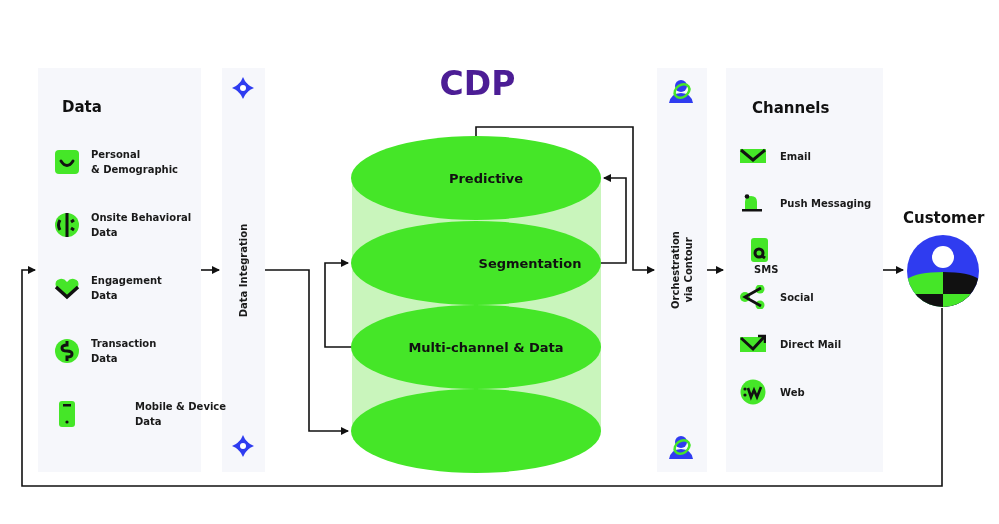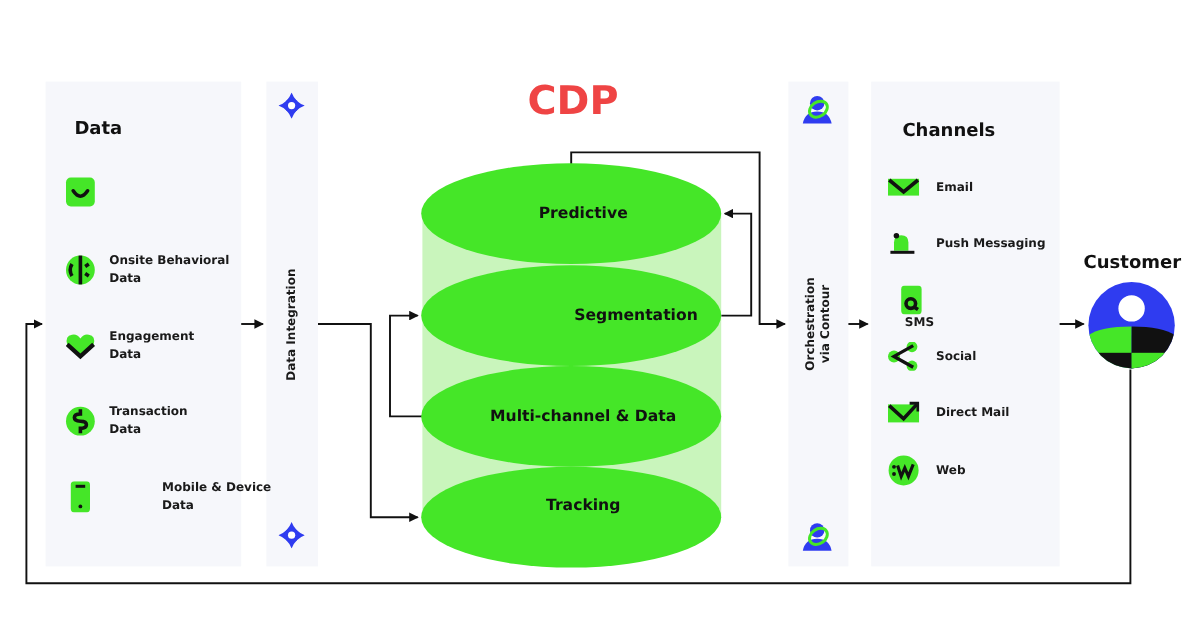--- a/index.html
+++ b/index.html
@@ -4,21 +4,21 @@
 <style>
   html, body { margin:0; padding:0; background:#ffffff; }
   body { width:999px; height:524px; position:relative; overflow:hidden; font-family:"DejaVu Sans", sans-serif; color:#111; }
   .panel { position:absolute; background:#f6f7fb; }
   .abs { position:absolute; }
   .title { font-weight:bold; font-size:15px; color:#111; }
   .item { position:absolute; display:flex; align-items:center; }
   .item-label { font-size:10px; font-weight:bold; line-height:15px; color:#1a1a1a; }
   .vlabel { position:absolute; transform:rotate(-90deg); transform-origin:center; font-size:10px; font-weight:bold; white-space:nowrap; text-align:center; line-height:13px; color:#1a1a1a; }
   .cyl-text { position:absolute; width:270px; text-align:center; font-size:13px; font-weight:bold; color:#111; line-height:19px; }
-  #cdp-title { position:absolute; left:400px; top:64px; width:155px; text-align:center; font-size:33px; font-weight:bold; color:#ef4444; }
+  #cdp-title { position:absolute; left:400px; top:64px; width:155px; text-align:center; font-size:33px; font-weight:bold; color:#4c1d95; }
   svg.lines { position:absolute; left:0; top:0; }
 </style>
 </head>
 <body>
 
 <div class="panel" style="left:38px;top:68px;width:163px;height:404px;"></div>
 <div class="panel" style="left:222px;top:68px;width:43px;height:404px;"></div>
 <div class="panel" style="left:657px;top:68px;width:50px;height:404px;"></div>
 <div class="panel" style="left:726px;top:68px;width:157px;height:404px;"></div>
 
@@ -48,20 +48,24 @@
   </g>
 </svg>
 
 <div class="abs title" style="left:62px;top:98px;">Data</div>
 
 <div class="item" style="left:54px;top:147px;">
   <svg width="26" height="26">
       <rect x="1" y="1" width="24" height="24" rx="4" fill="#45e628"></rect>
       <path d="M7,12 Q13,21 19,12" stroke="#111" stroke-width="3" fill="none" stroke-linecap="round"></path>
     </svg>
+  <div style="margin-left:11px;">
+      <div class="item-label">Personal</div>
+      <div class="item-label">&amp; Demographic</div>
+    </div>
 </div>
 
 <div class="item" style="left:54px;top:210px;">
   <svg width="26" height="26">
       <circle cx="13" cy="13" r="12" fill="#45e628"></circle>
       <rect x="11.5" y="1" width="3" height="24" fill="#111"></rect>
       <path d="M6,8 Q3,13 6,18" stroke="#111" stroke-width="3" fill="none"></path>
       <path d="M20,8 L17,10 M20,18 L17,16" stroke="#111" stroke-width="3"></path>
     </svg>
   <div style="margin-left:11px;">
@@ -121,21 +125,20 @@
   <rect x="352" y="178" width="249" height="252" fill="#c9f5bc"></rect>
   <ellipse cx="476" cy="178" rx="125" ry="42" fill="#45e628"></ellipse>
   <ellipse cx="476" cy="263" rx="125" ry="42" fill="#45e628"></ellipse>
   <ellipse cx="476" cy="347" rx="125" ry="42" fill="#45e628"></ellipse>
   <ellipse cx="476" cy="431" rx="125" ry="42" fill="#45e628"></ellipse>
 </svg>
 <div class="cyl-text" style="left:351px;top:169px;"><span>Predictive</span></div>
 <div class="cyl-text" style="left:351px;top:254px;padding-left:44px;"><span>Segmentation</span></div>
 <div class="cyl-text" style="left:351px;top:338px;"><span>Multi-channel &amp; Data</span></div>
 <div class="cyl-text" style="left:351px;top:412px;">
-    <div>Tracking</div>
   </div>
 
 <svg class="abs" width="26" height="26" style="left:668px;top:78px;">
     <path d="M1,25 Q3,15 13,15 Q23,15 25,25 Z" fill="#2f3cf0"></path>
     <circle cx="13" cy="8" r="6" fill="#2f3cf0"></circle>
     <ellipse cx="14" cy="13" rx="8" ry="6" transform="rotate(-35 14 13)" stroke="#45e628" stroke-width="2.5" fill="none"></ellipse>
   </svg>
 <div class="vlabel" style="left:632px;top:257px;width:100px;">
     <div>Orchestration</div>
     <div>via Contour</div>

